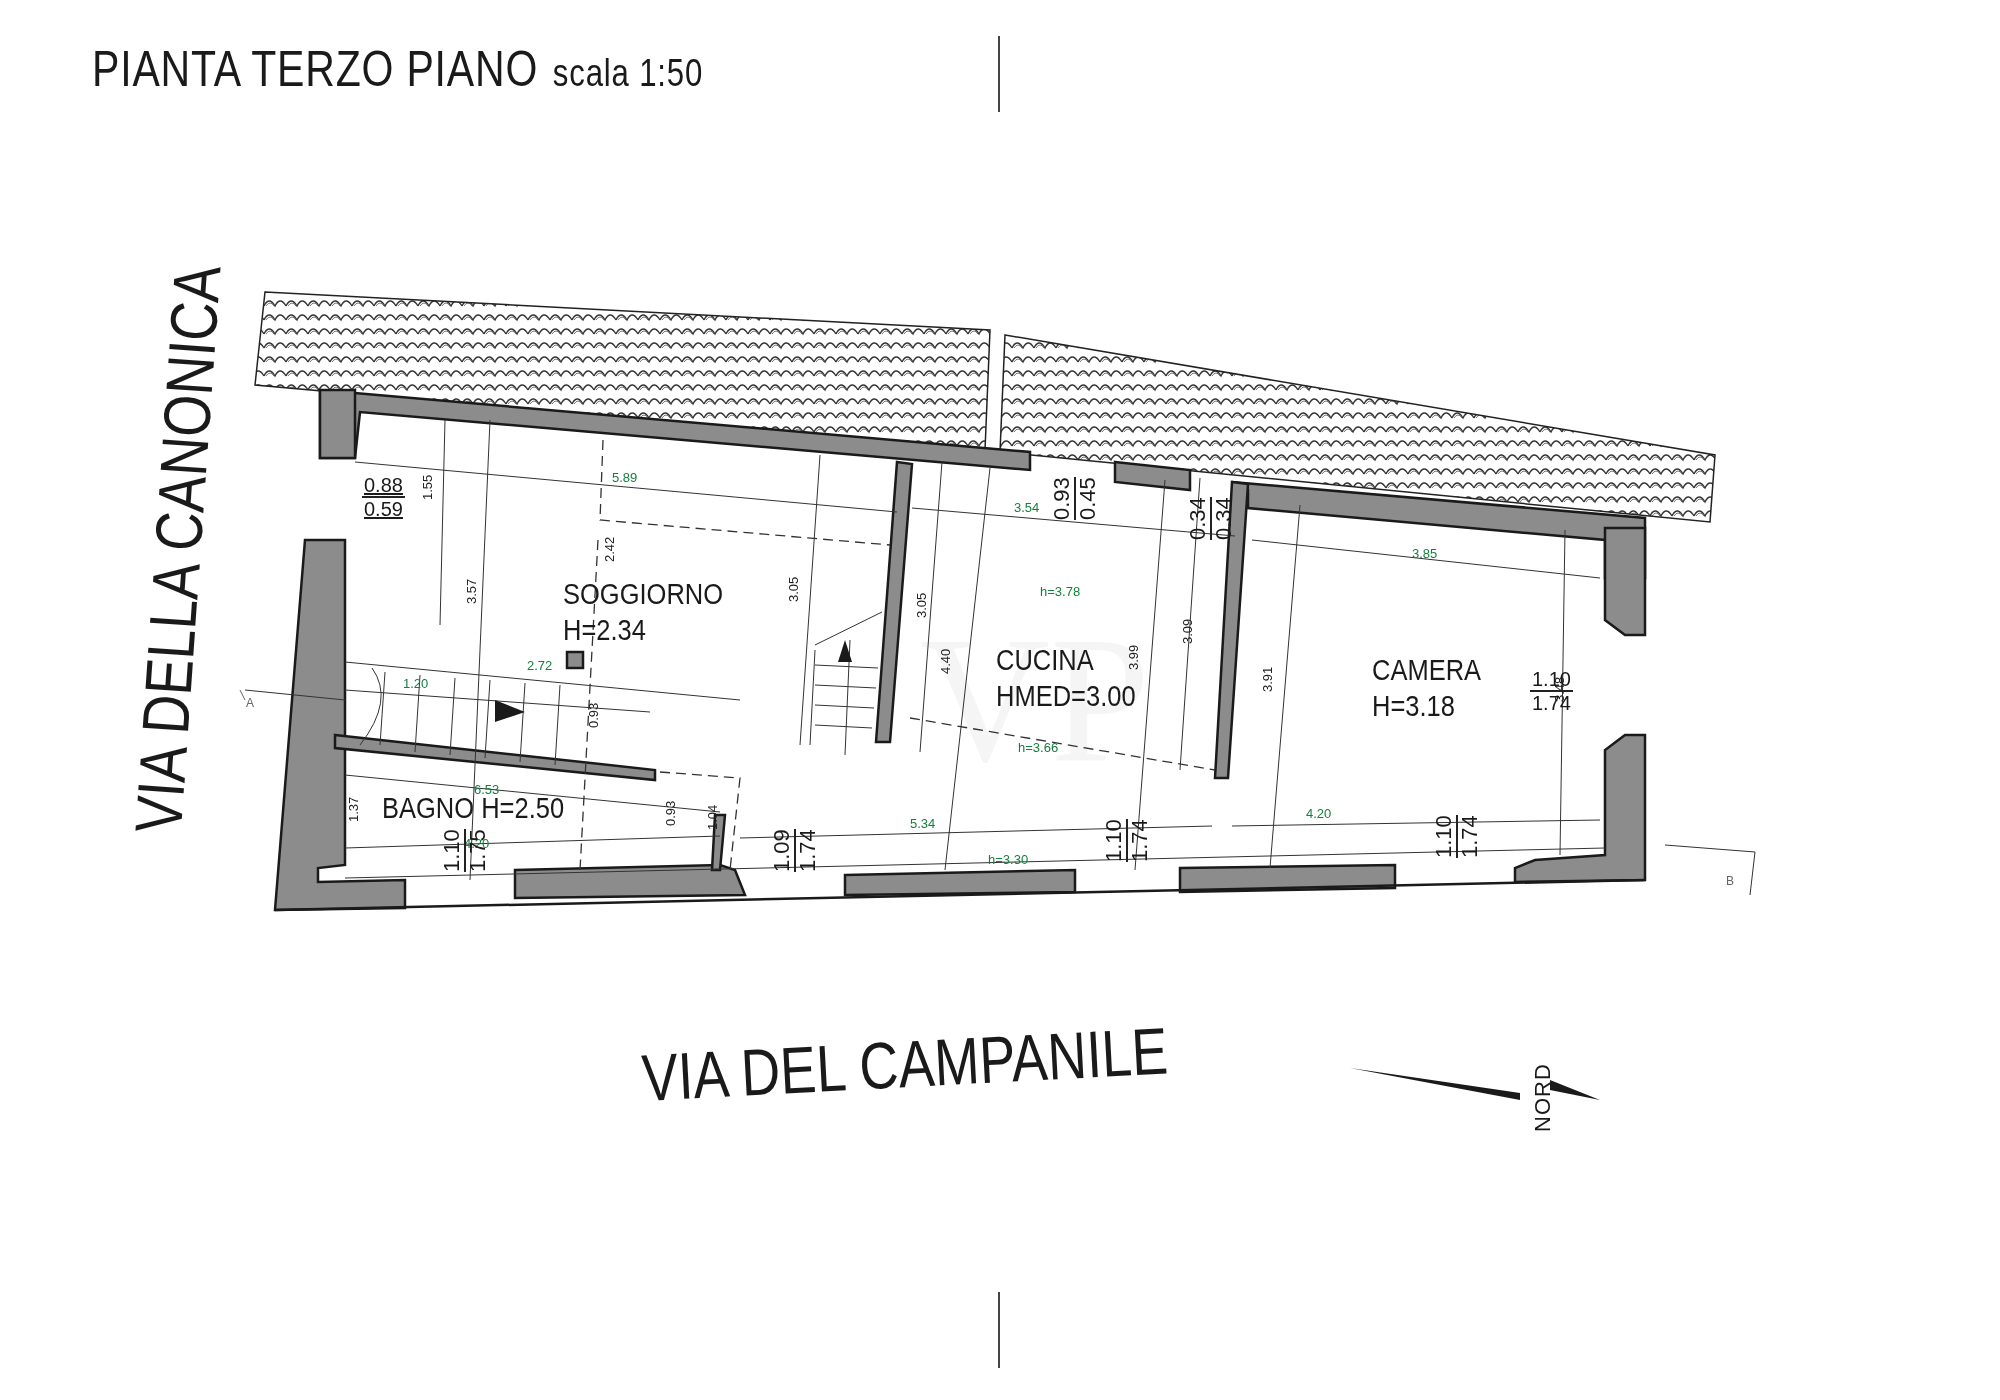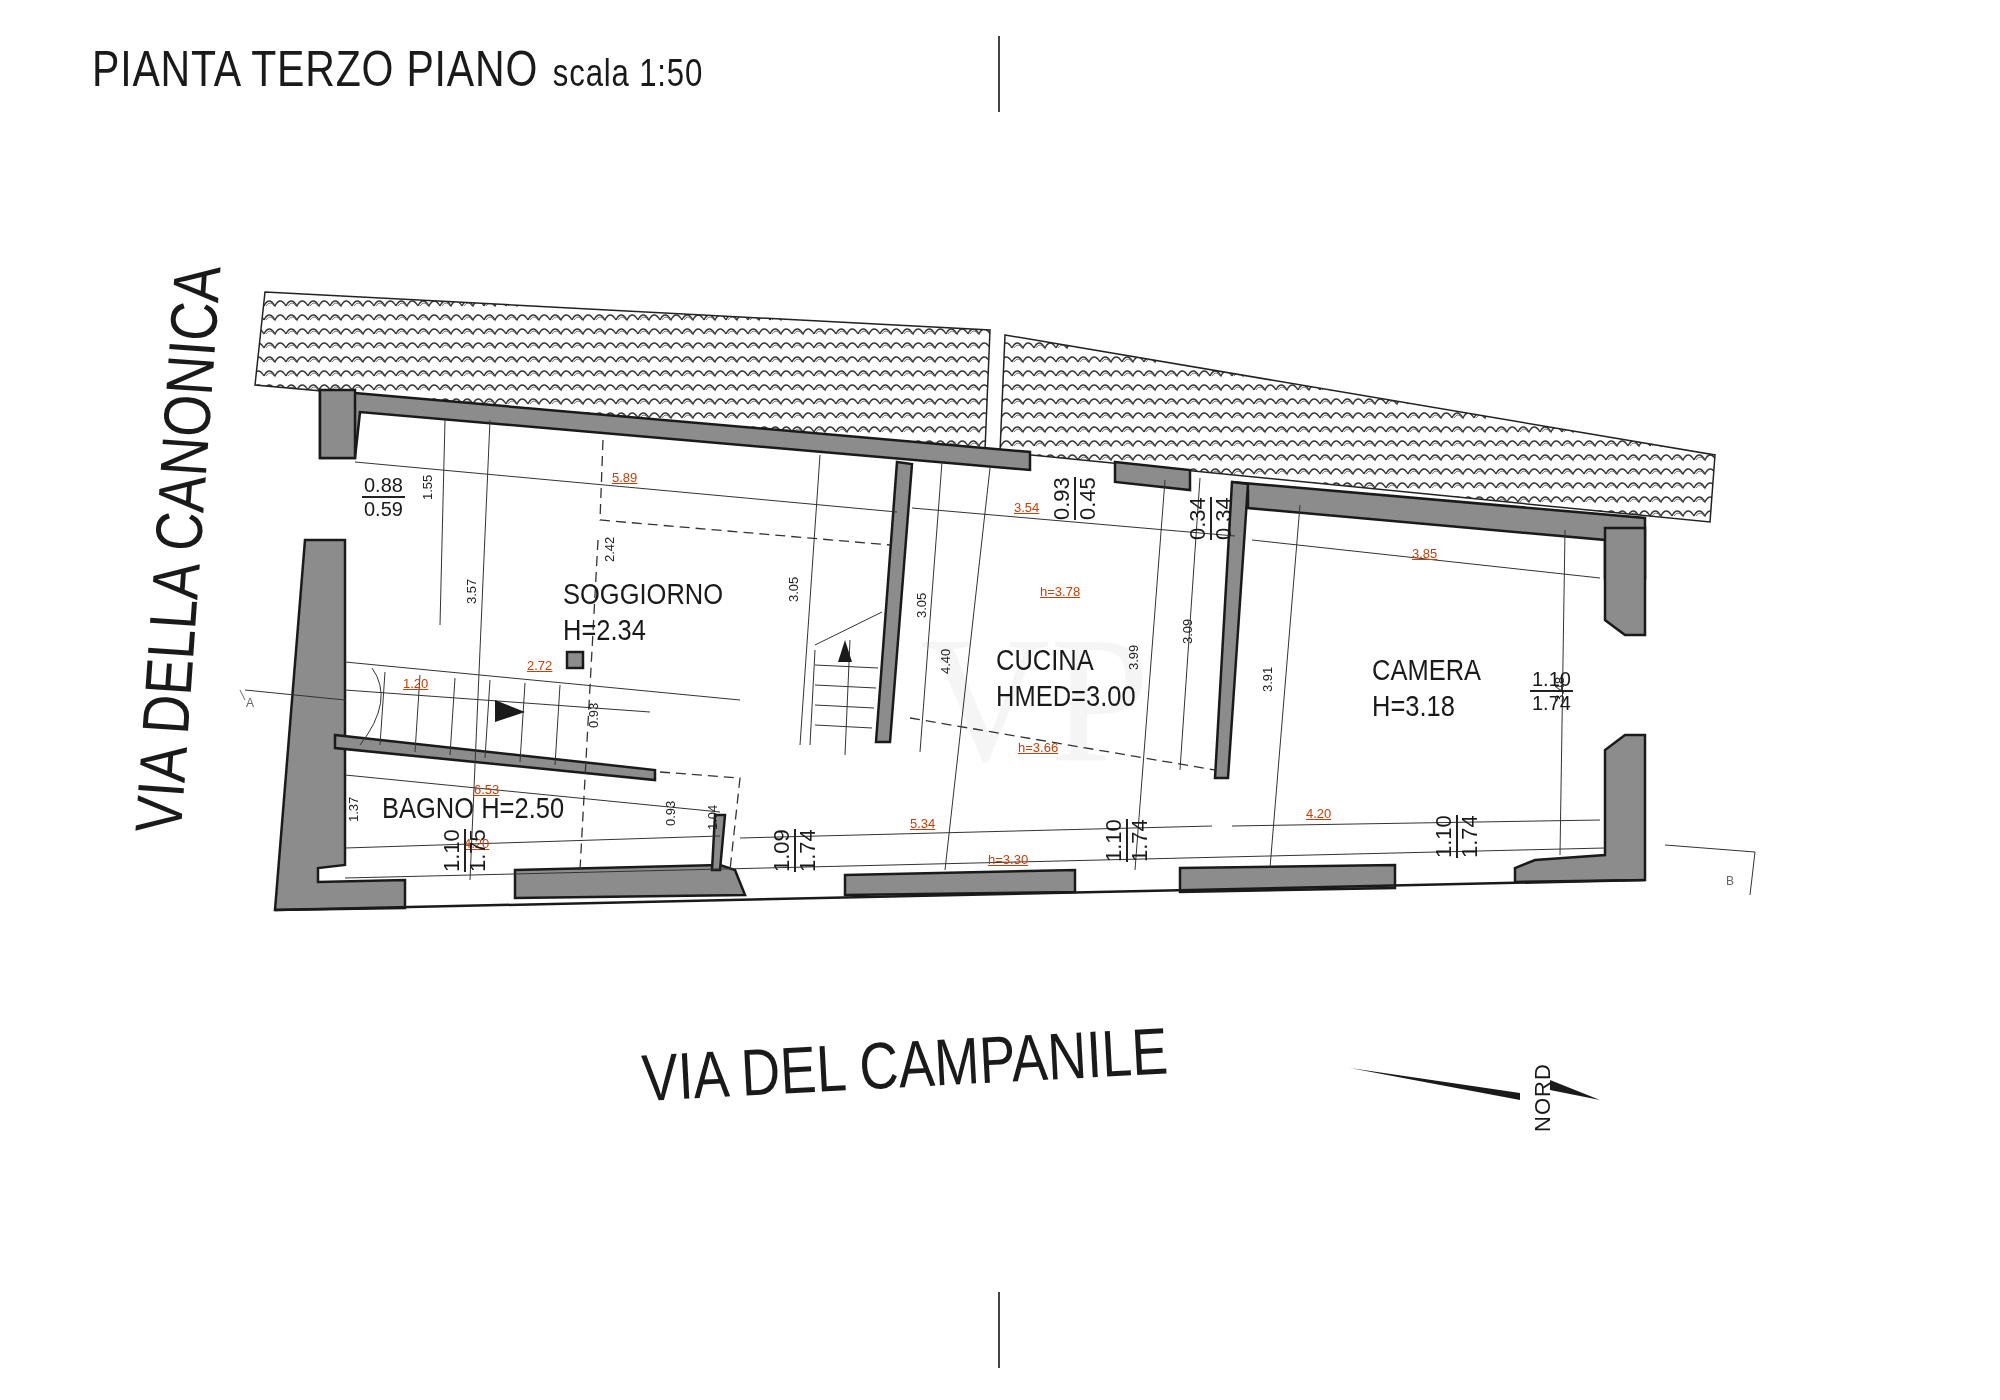--- a/index.html
+++ b/index.html
@@ -9,21 +9,21 @@
            transform:scaleX(0.82); transform-origin:left top; white-space:nowrap; }
   .title .scale { font-size:38px; margin-left:18px; }
   .street-v { position:absolute; left:120px; top:830px; font-size:66px; white-space:nowrap;
               transform:rotate(-86deg) scaleX(0.82); transform-origin:left top; }
   .street-h { position:absolute; left:640px; top:1040px; font-size:66px; white-space:nowrap;
               transform:rotate(-3deg) scaleX(0.82); transform-origin:left top; }
   .vline { position:absolute; width:2px; background:#444; }
   svg.plan { position:absolute; left:0; top:0; }
   .room { position:absolute; font-size:30px; line-height:36px; white-space:nowrap;
           transform:scaleX(0.85); transform-origin:left top; }
-  .dim { position:absolute; font-size:13px; white-space:nowrap; color:#c2410c;text-decoration:underline; }
+  .dim { position:absolute; font-size:13px; white-space:nowrap; color:#15803d; }
   .dimv { position:absolute; font-size:13px; white-space:nowrap; color:#222; transform:rotate(-90deg); transform-origin:left top; }
   .frac { position:absolute; font-size:20px; line-height:22px; text-align:center; white-space:nowrap; }
   .frac .top { border-bottom:2px solid #222; display:block; padding:0 2px; }
   .fracv { position:absolute; font-size:22px; line-height:24px; white-space:nowrap; transform:rotate(-90deg); transform-origin:left top; }
   .fracv span { display:block; }
   .fracv .top { border-bottom:2px solid #222; }
   .nord { position:absolute; left:1530px; top:1132px; font-size:22px; transform:rotate(-90deg); transform-origin:left top; letter-spacing:1px; }
   .sect { position:absolute; font-size:12px; color:#666; }
 </style>
 </head>
@@ -179,21 +179,21 @@
 <div class="dimv" style="left:914px; top:618px;">3.05</div>
 <div class="dimv" style="left:938px; top:674px;">4.40</div>
 <div class="dimv" style="left:1126px; top:670px;">3.99</div>
 <div class="dimv" style="left:1180px; top:644px;">3.09</div>
 <div class="dimv" style="left:1260px; top:692px;">3.91</div>
 <div class="dimv" style="left:1552px; top:702px;">3.48</div>
 <div class="dimv" style="left:346px; top:822px;">1.37</div>
 <div class="dimv" style="left:663px; top:826px;">0.93</div>
 <div class="dimv" style="left:705px; top:830px;">1.04</div>
 
-<div class="frac" style="left:362px; top:474px;">
+<div class="frac" style="left:362px; top:474px;text-decoration:underline;">
   <span class="top">0.88</span>
   <span>0.59</span>
 </div>
 <div class="frac" style="left:1530px; top:668px;">
   <span class="top">1.10</span>
   <span>1.74</span>
 </div>
 <div class="fracv" style="left:1050px; top:520px;">
   <span class="top">0.93</span>
   <span>0.45</span>

